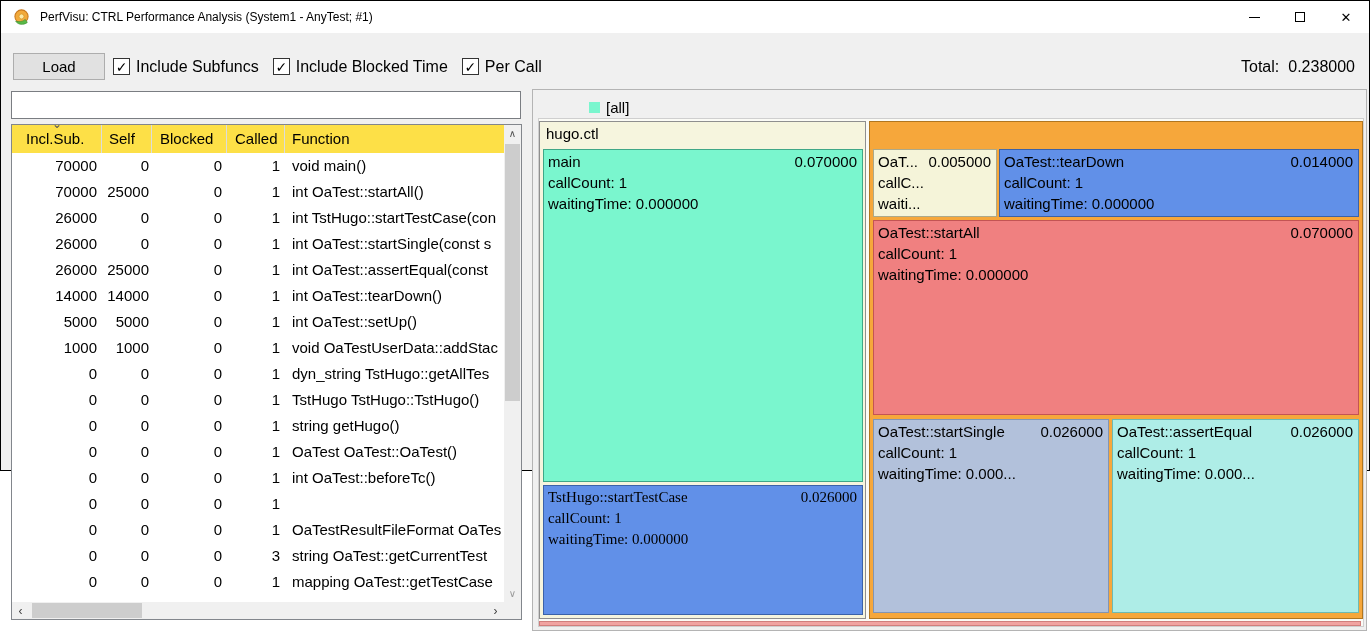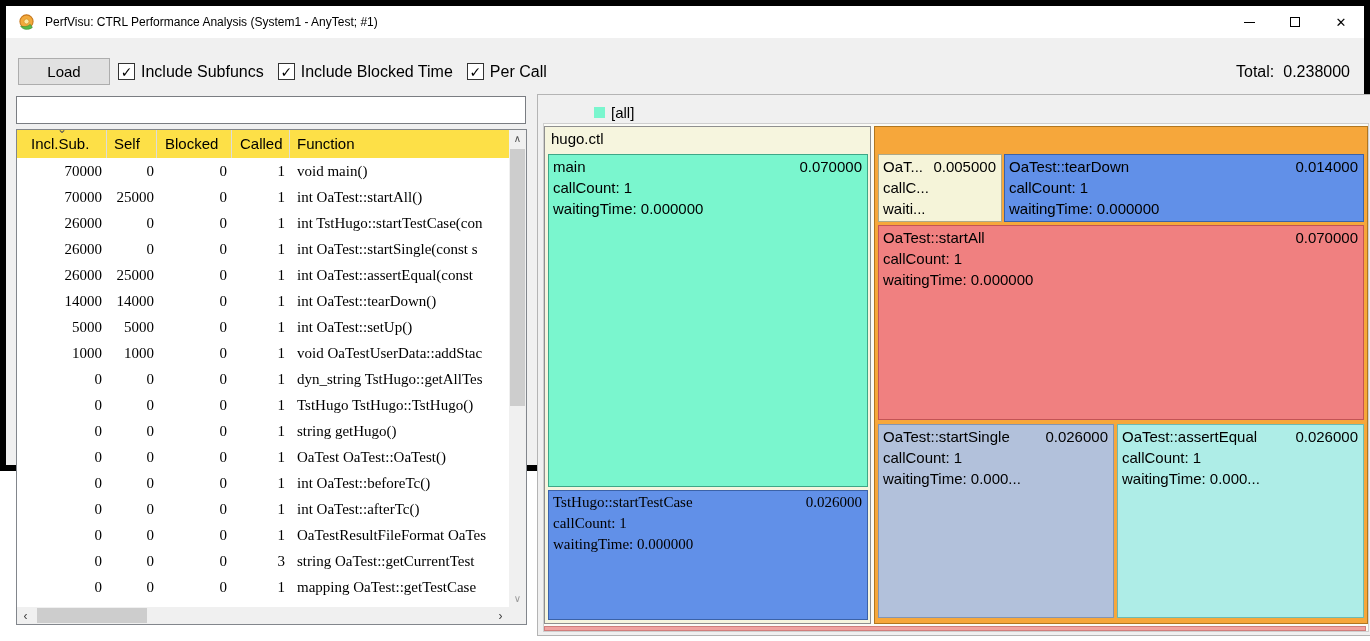--- a/index.html
+++ b/index.html
@@ -1,21 +1,21 @@
 <!DOCTYPE html>
 <html><head>
 <meta charset="utf-8">
 <style>
   * { box-sizing: border-box; margin: 0; padding: 0; }
   html, body { width: 1370px; height: 641px; overflow: hidden; }
   body { font-family: "Liberation Sans", "DejaVu Sans", sans-serif; color: #000; }
 
   .window {
     position: relative; width: 1370px; height: 471px;
-    background: #f0f0f0; border: 6px solid #000000;
+    background: #f0f0f0; border: 1px solid #000000;
   }
 
   
   .titlebar {
     position: absolute; left: 0; top: 0; width: 100%; height: 32px;
     background: #ffffff; display: flex; align-items: center;
   }
   .app-icon { width: 17px; height: 17px; margin-left: 12px; flex: 0 0 auto; }
   .title-text { font-size: 12px; margin-left: 10px; white-space: nowrap; }
   .win-controls { position: absolute; right: 0; top: 0; height: 32px; display: flex; }
@@ -60,21 +60,21 @@
   .hc1 { width: 50px; padding-left: 7px; }
   .hc2 { width: 75px; padding-left: 8px; }
   .hc3 { width: 58px; padding-left: 8px; }
   .hc4 { flex: 1; padding-left: 7px; border-right: none; }
   .sort-indicator {
     position: absolute; left: 40px; top: -7px; font-size: 12px; color: #555; line-height: 1;
   }
   .table-body {
     position: absolute; left: 0; top: 28px; right: 17px; bottom: 17px; overflow: hidden;
   }
-  .trow { display: flex; height: 26px; font-size: 15px; line-height: 26px; font-family: Liberation Serif, serif; }
+  .trow { display: flex; height: 26px; font-size: 15px; line-height: 26px; }
   .tcell { white-space: nowrap; overflow: hidden; }
   .c0 { width: 90px; text-align: right; padding-right: 5px; }
   .c1 { width: 50px; text-align: right; padding-right: 3px; }
   .c2 { width: 75px; text-align: right; padding-right: 5px; }
   .c3 { width: 58px; text-align: right; padding-right: 5px; }
   .c4 { flex: 1; text-align: left; padding-left: 7px; }
 
   
   .vscroll { position: absolute; top: 0; right: 0; width: 17px; bottom: 17px; background: #f0f0f0; }
   .vscroll .arrow { height: 17px; display: flex; align-items: center; justify-content: center; font-size: 10px; color: #505050; }
@@ -257,21 +257,20 @@
           <div class="tcell c1">0</div>
           <div class="tcell c2">0</div>
           <div class="tcell c3">1</div>
           <div class="tcell c4">int OaTest::beforeTc()</div>
         </div>
         <div class="trow">
           <div class="tcell c0">0</div>
           <div class="tcell c1">0</div>
           <div class="tcell c2">0</div>
           <div class="tcell c3">1</div>
-          <div class="tcell c4">int OaTest::afterTc()</div>
         </div>
         <div class="trow">
           <div class="tcell c0">0</div>
           <div class="tcell c1">0</div>
           <div class="tcell c2">0</div>
           <div class="tcell c3">1</div>
           <div class="tcell c4">OaTestResultFileFormat OaTes</div>
         </div>
         <div class="trow">
           <div class="tcell c0">0</div>

